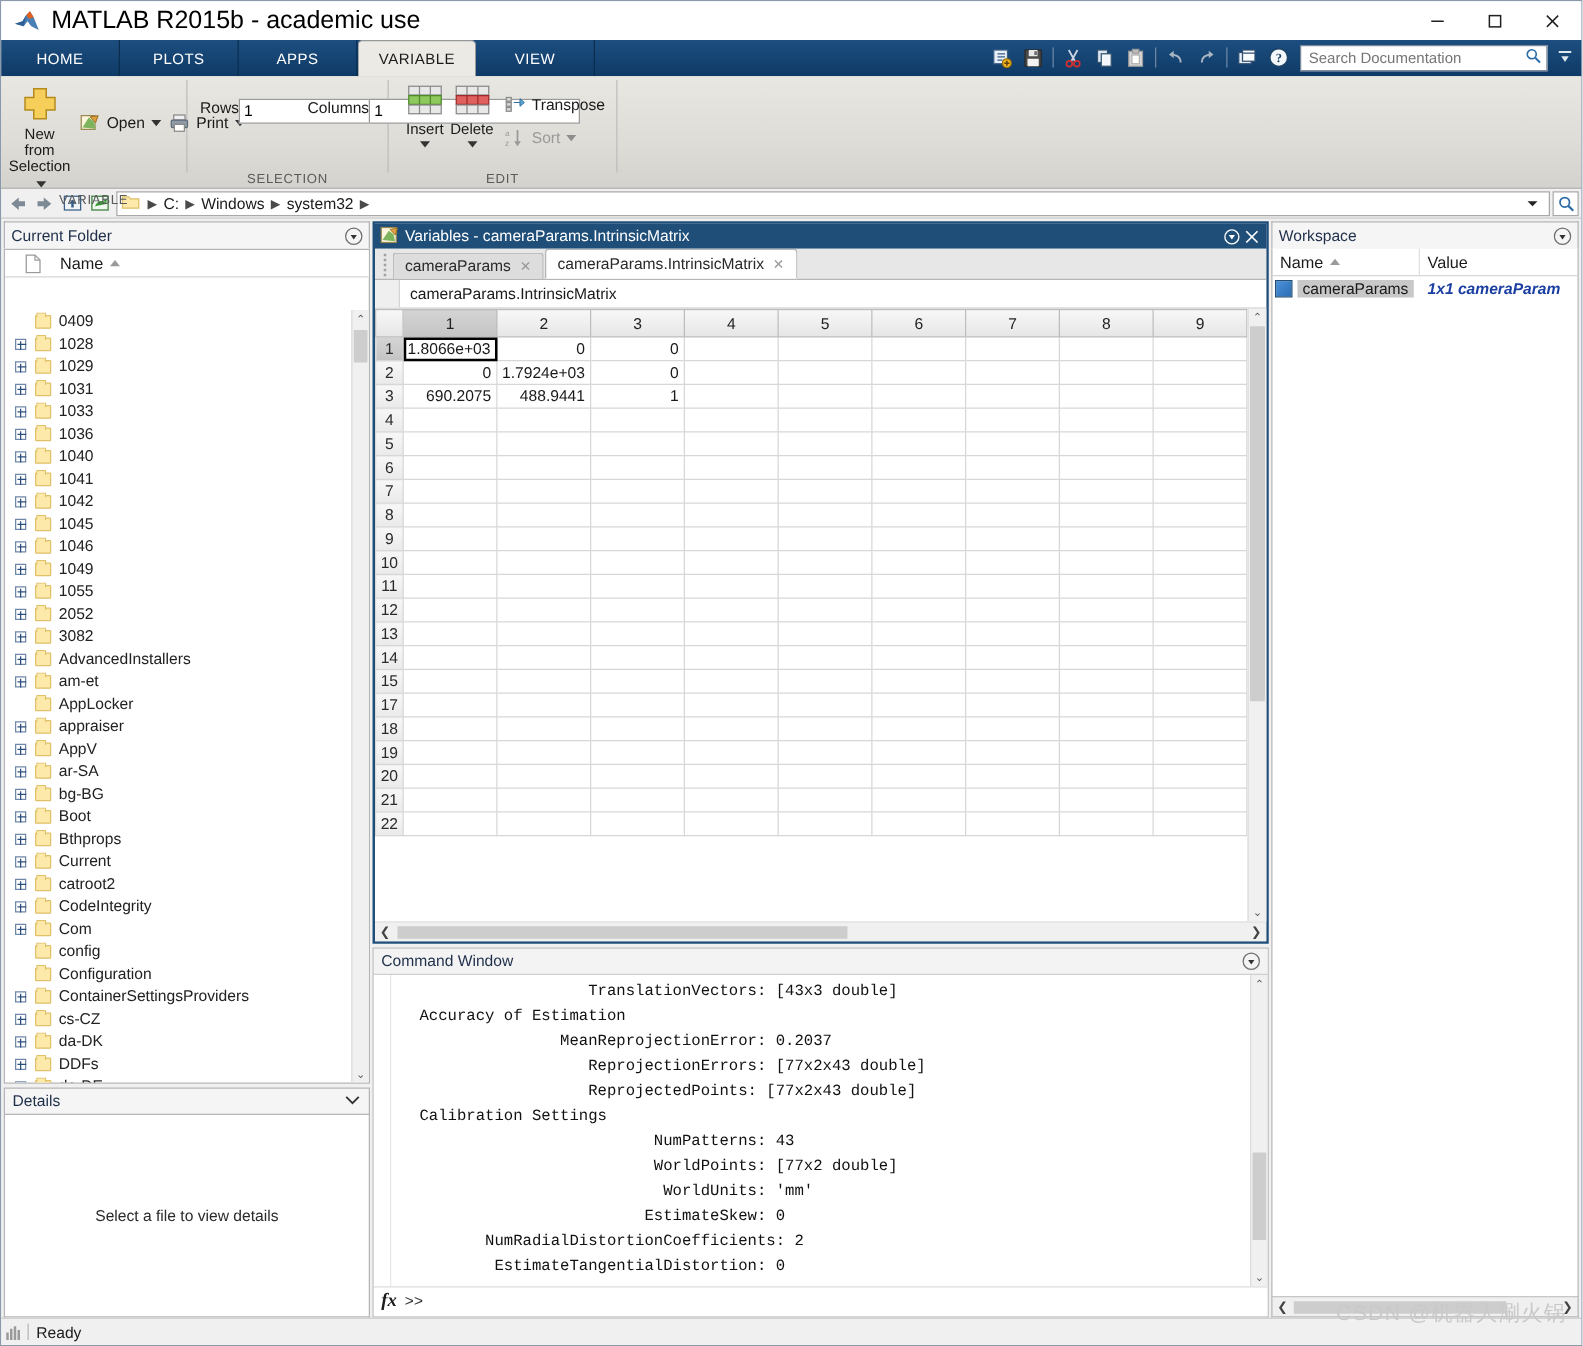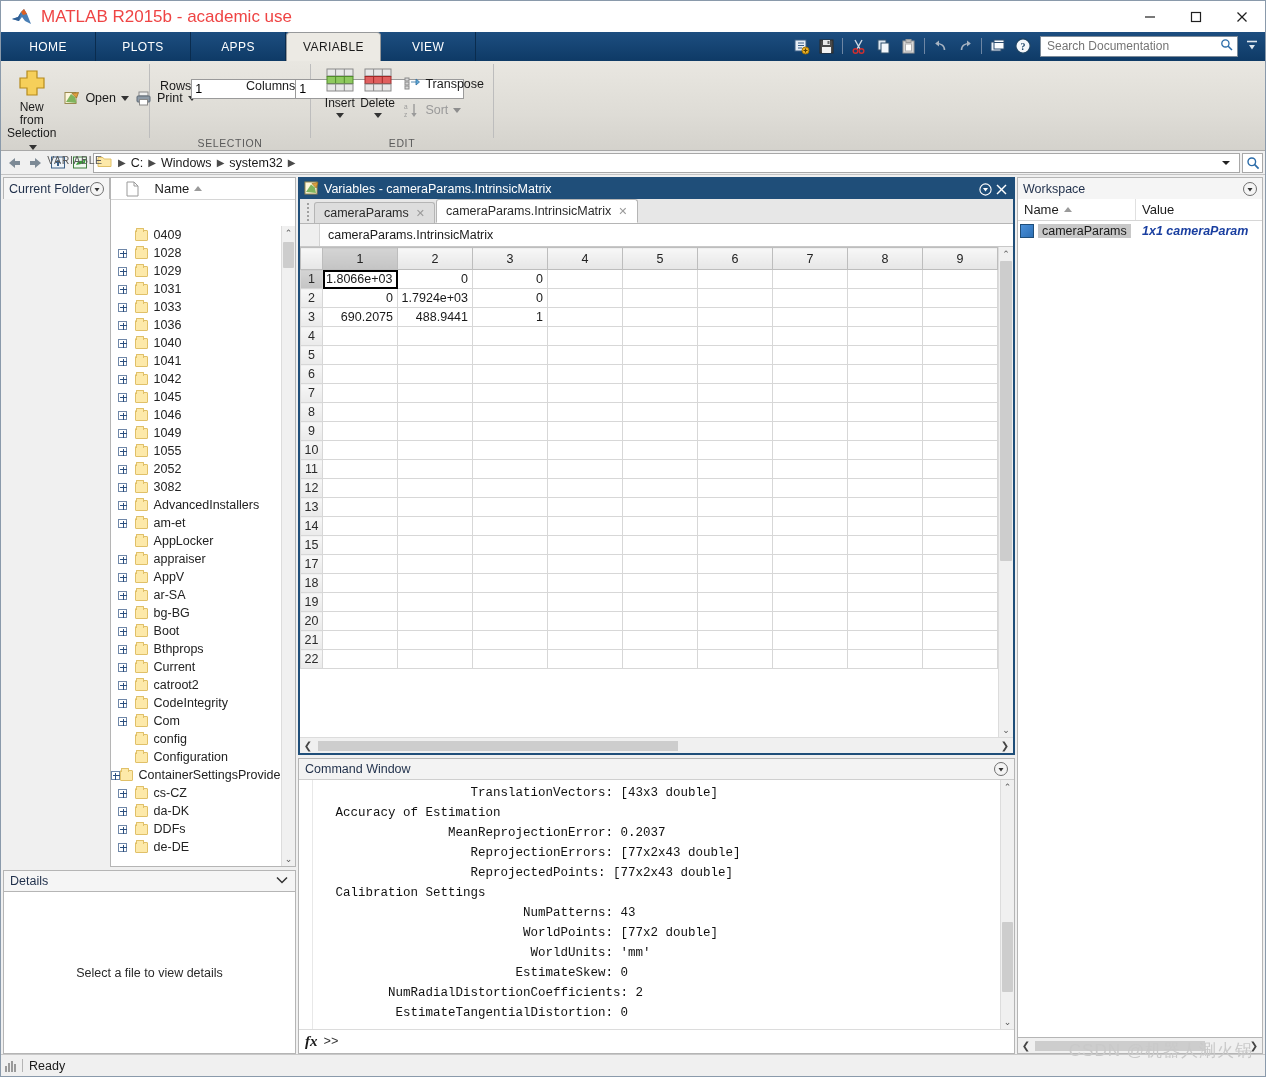--- a/index.html
+++ b/index.html
@@ -13,21 +13,21 @@
     overflow:hidden;
     position:relative;
   }
   .app { width:1266px; height:1077px; position:relative; display:flex; flex-direction:column;
          border:1px solid #8a9aab; background:#f0f0f0; }
 
   
   .titlebar { height:31px; background:#ffffff; display:flex; align-items:center;
               border-bottom:0px; flex:none; }
   .tb-icon { width:22px; height:18px; margin-left:10px; margin-right:8px; position:relative; }
-  .tb-title { font-size:17px; color:#ef4444; }
+  .tb-title { font-size:20px; color:#000000; }
   .tb-spacer { flex:1; }
   .wbtn { width:46px; height:30px; display:flex; align-items:center; justify-content:center;
           font-size:14px; color:#202020; }
 
   
   .ribbon-tabs { height:29px; background:#0d3a66;
                  background:linear-gradient(to bottom,#1d4e80 0%,#0e3a66 100%);
                  display:flex; align-items:flex-end; padding-left:0px; position:relative; flex:none; }
   .rtab { height:29px; min-width:95px; padding:0 16px; color:#ffffff; font-size:12px;
           display:flex; align-items:center; justify-content:center; letter-spacing:.4px;
@@ -76,21 +76,21 @@
   .crumb { font-size:12.5px; color:#1a1a1a; padding:0 2px; }
   .crumb-sep { color:#4a4a4a; font-size:10px; padding:0 3px; }
   .addr-caret { margin-left:auto; padding-right:4px; }
   .addrsearch { width:21px; height:20px; border:1px solid #a8a8a8; background:#fff;
                 display:flex; align-items:center; justify-content:center; }
 
   
   .main { flex:1; display:flex; min-height:0; background:#f0f0f0; padding:2px 2px 0 2px; gap:2px; }
 
   
-  .panel { display:flex; flex-direction:row; min-height:0; min-width:0; }
+  .panel { display:flex; flex-direction:column; min-height:0; min-width:0; }
   .panel-head { height:22px; background:#f5f5f5; border:1px solid #b5b5b5; border-bottom:none;
                 display:flex; align-items:center; padding:0 5px; font-size:12.5px; color:#1f2f4a; }
   .panel-head .t { flex:1; }
   .circ-btn { width:14px; height:14px; border-radius:50%; border:1px solid #6f6f6f;
               display:flex; align-items:center; justify-content:center; color:#333; }
 
   
   .leftcol { width:293px; display:flex; flex-direction:column; min-height:0; }
   .cf-panel { flex:1; min-height:0; }
   .cf-body { flex:1; background:#fff; border:1px solid #b5b5b5; display:flex; flex-direction:column;

